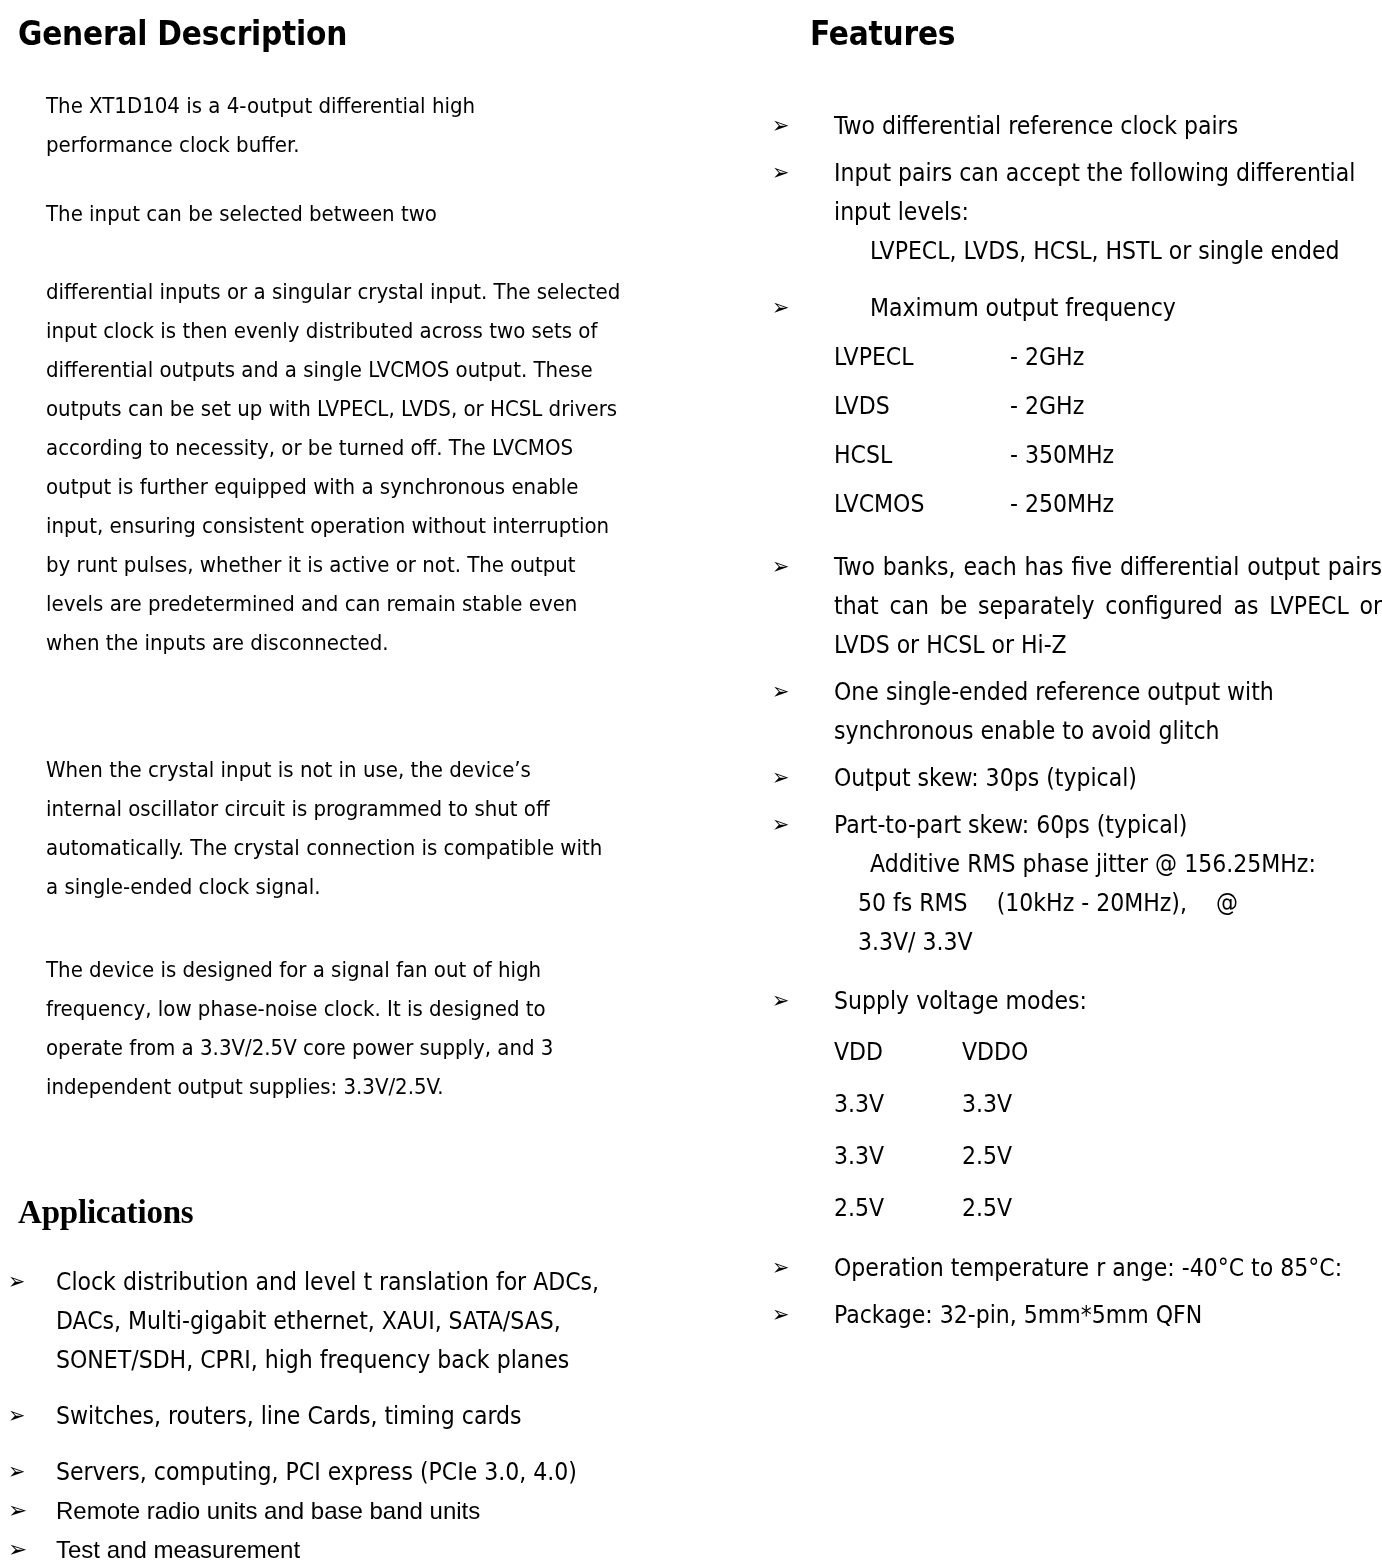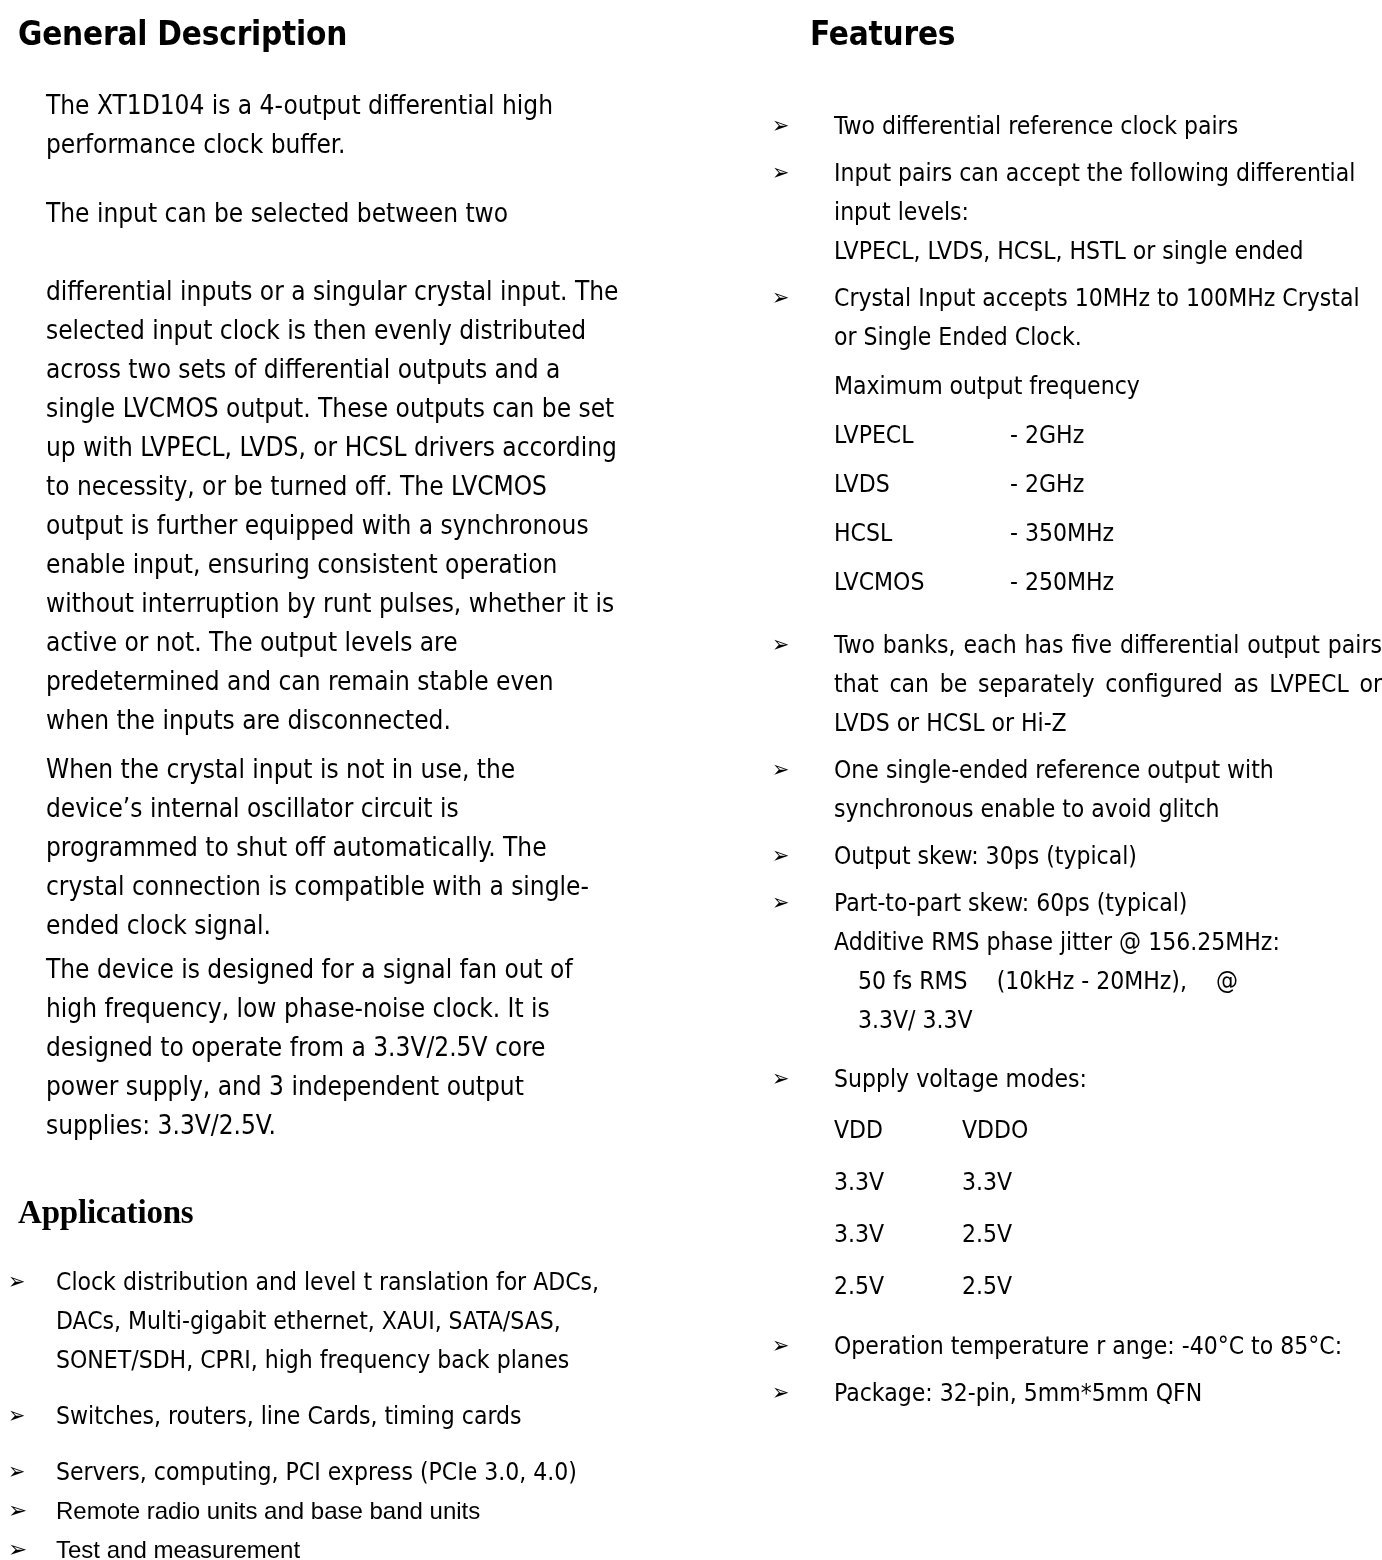--- a/index.html
+++ b/index.html
@@ -36,21 +36,21 @@
     white-space: nowrap;
     text-align: right;
   }
   #general-description-heading { position: absolute; left: 18px;  top: 17px; }
   #applications-heading        { position: absolute; left: 18px;  top: 1196px; font-family: Liberation Serif, serif; }
   #features-heading            { position: absolute; left: 62px;  top: 17px; }
 
   
   .para {
     position: absolute;
-    font-size: 26px;
+    font-size: 22px;
     line-height: 39px;
     color: #000;
   }
 
   #para-1 { left: 46px; top: 86px;  width: 540px; }
   #para-2 { left: 46px; top: 191px; width: 560px; line-height: 45px; }
   #para-3 { left: 46px; top: 272px; width: 575px; }
   #para-4 { left: 46px; top: 750px; width: 560px; }
   #para-5 { left: 46px; top: 950px; width: 560px; }
 
@@ -91,21 +91,21 @@
     font-size: 24px;
   }
 
   
   #features-list { left: 24px; top: 106px; width: 610px; }
   #features-list .bullet-marker { left: 0; }
   #features-list .bullet-text { margin-left: 62px; width: 548px; }
 
   .feat-block { margin-bottom: 0; }
   .sub-line {
-    margin-left: 62px;
+    margin-left: 98px;
     font-size: 24.5px;
     line-height: 39px;
     display: block;
   }
   .sub-line.indent2 { margin-left: 86px; }
   .spacer-8  { height: 8px;  }
   .spacer-14 { height: 14px; }
   .spacer-20 { height: 20px; }
 
   
@@ -195,21 +195,20 @@
 
     <li class="bullet-row feat-block">
       <span class="bullet-marker">➢</span>
       <span class="bullet-text">Input pairs can accept the following differential input levels:</span>
       <span class="sub-line">LVPECL, LVDS, HCSL, HSTL or single ended</span>
     </li>
     <div class="spacer-8"></div>
 
     <li class="bullet-row feat-block">
       <span class="bullet-marker">➢</span>
-      <span class="bullet-text">Crystal Input accepts 10MHz to 100MHz Crystal or Single Ended Clock.</span>
       <span class="sub-line" style="margin-top:10px;">Maximum output frequency</span>
       <table class="mini-table freq" style="margin-top:10px;">
         <tbody>
           <tr>
             <td class="c1">LVPECL</td>
             <td class="c2">- 2GHz</td>
           </tr>
           <tr>
             <td class="c1">LVDS</td>
             <td class="c2">- 2GHz</td>

